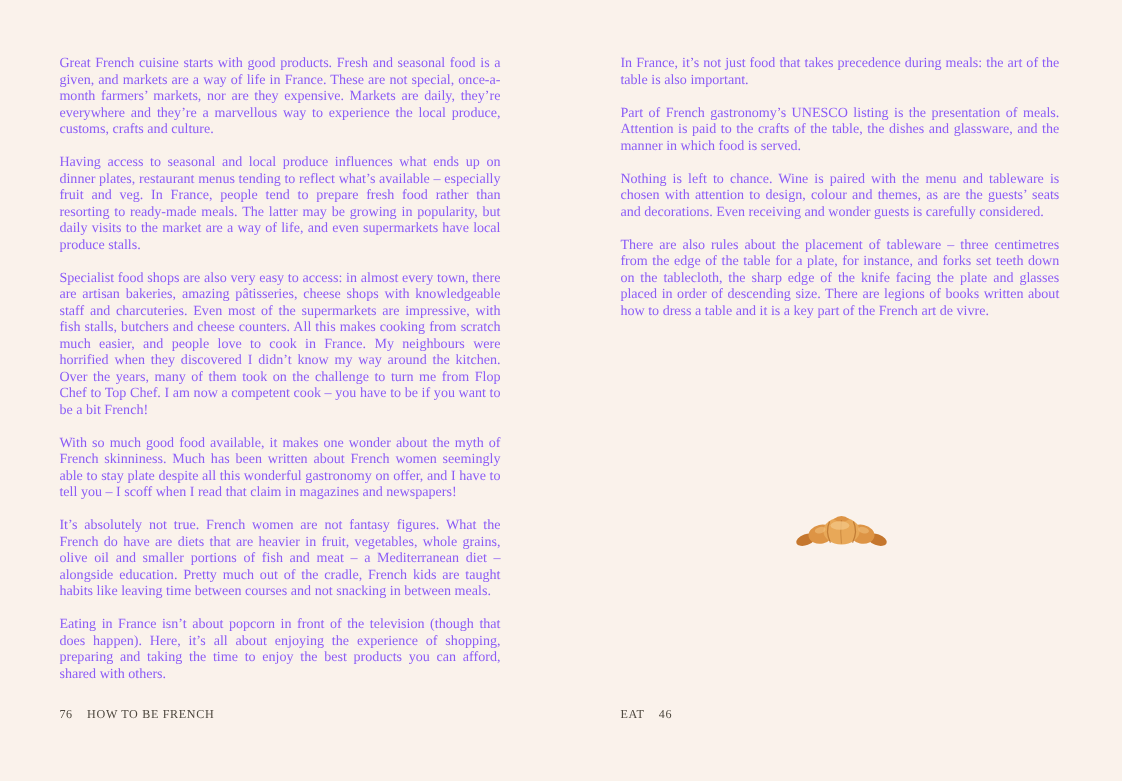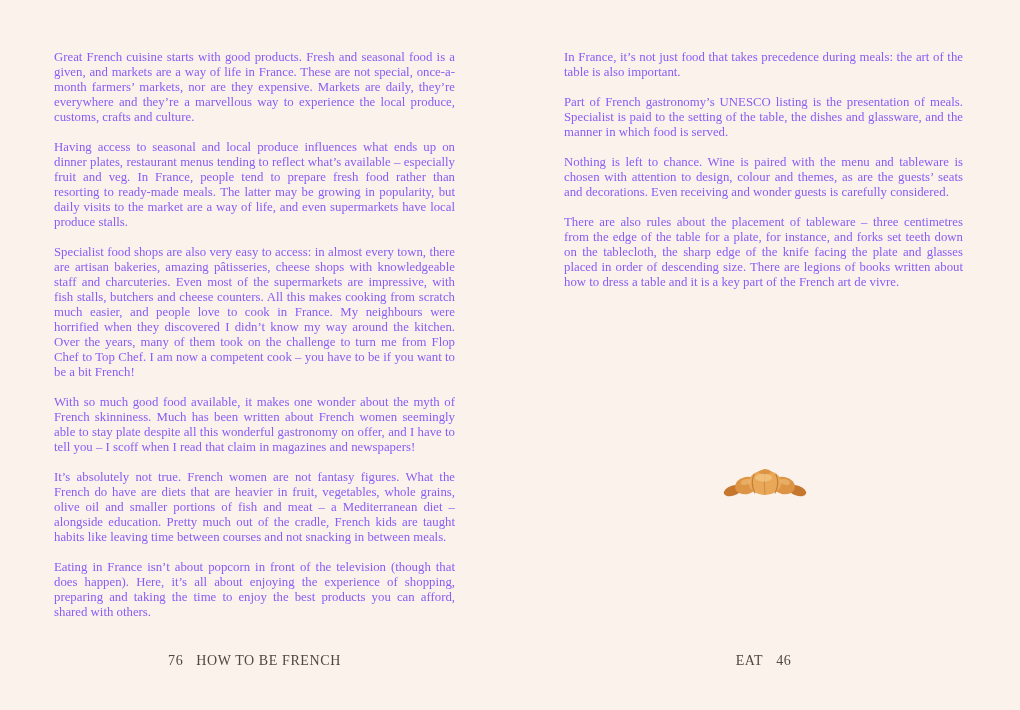--- a/index.html
+++ b/index.html
@@ -39,25 +39,24 @@
   }
   .body-para {
     font-size: 12.8px;
     line-height: 15px;
     text-align: justify;
     color: #8b5cf6;
     margin: 0 0 15px 0;
   }
   .footer {
     position: absolute;
-    bottom: 41px;
+    bottom: 54px;
     left: 54px;
     width: 401px;
-    text-align: center;
-    font-size: 14px;
+    font-size: 11px;
     letter-spacing: 0.6px;
     color: #4e483f;
     white-space: nowrap;
   }
   .page-right .footer { width: 399px; }
   .footer .sep { display: inline-block; width: 13px; }
   .illustration {
     position: absolute;
     top: 455px;
     left: 50%;
@@ -81,21 +80,21 @@
       <p class="body-para">Eating in France isn’t about popcorn in front of the television (though that does happen). Here, it’s all about enjoying the experience of shopping, preparing and taking the time to enjoy the best products you can afford, shared with others.</p>
     </div>
     <div class="footer">
       <span>76</span><span class="sep"></span><span>HOW TO BE FRENCH</span>
     </div>
   </div>
 
   <div class="page page-right">
     <div class="content">
       <p class="body-para">In France, it’s not just food that takes precedence during meals: the art of the table is also important.</p>
-      <p class="body-para">Part of French gastronomy’s UNESCO listing is the presentation of meals. Specialist is paid to the setting of the table, the dishes and glassware, and the manner in which food is served.</p>
+      <p class="body-para">Part of French gastronomy’s UNESCO listing is the presentation of meals. Attention is paid to the crafts of the table, the dishes and glassware, and the manner in which food is served.</p>
       <p class="body-para">Nothing is left to chance. Wine is paired with the menu and tableware is chosen with attention to design, colour and themes, as are the guests’ seats and decorations. Even receiving and wonder guests is carefully considered.</p>
       <p class="body-para">There are also rules about the placement of tableware – three centimetres from the edge of the table for a plate, for instance, and forks set teeth down on the tablecloth, the sharp edge of the knife facing the plate and glasses placed in order of descending size. There are legions of books written about how to dress a table and it is a key part of the French art de vivre.</p>
     </div>
 
     <div class="illustration">
       <svg width="86" height="54" viewBox="0 0 120 70" xmlns="http://www.w3.org/2000/svg">
 
         <ellipse cx="15" cy="47" rx="13" ry="7" transform="rotate(-20 15 47)" fill="#c5772e"></ellipse>
         <ellipse cx="105" cy="47" rx="13" ry="7" transform="rotate(20 105 47)" fill="#c5772e"></ellipse>
 

